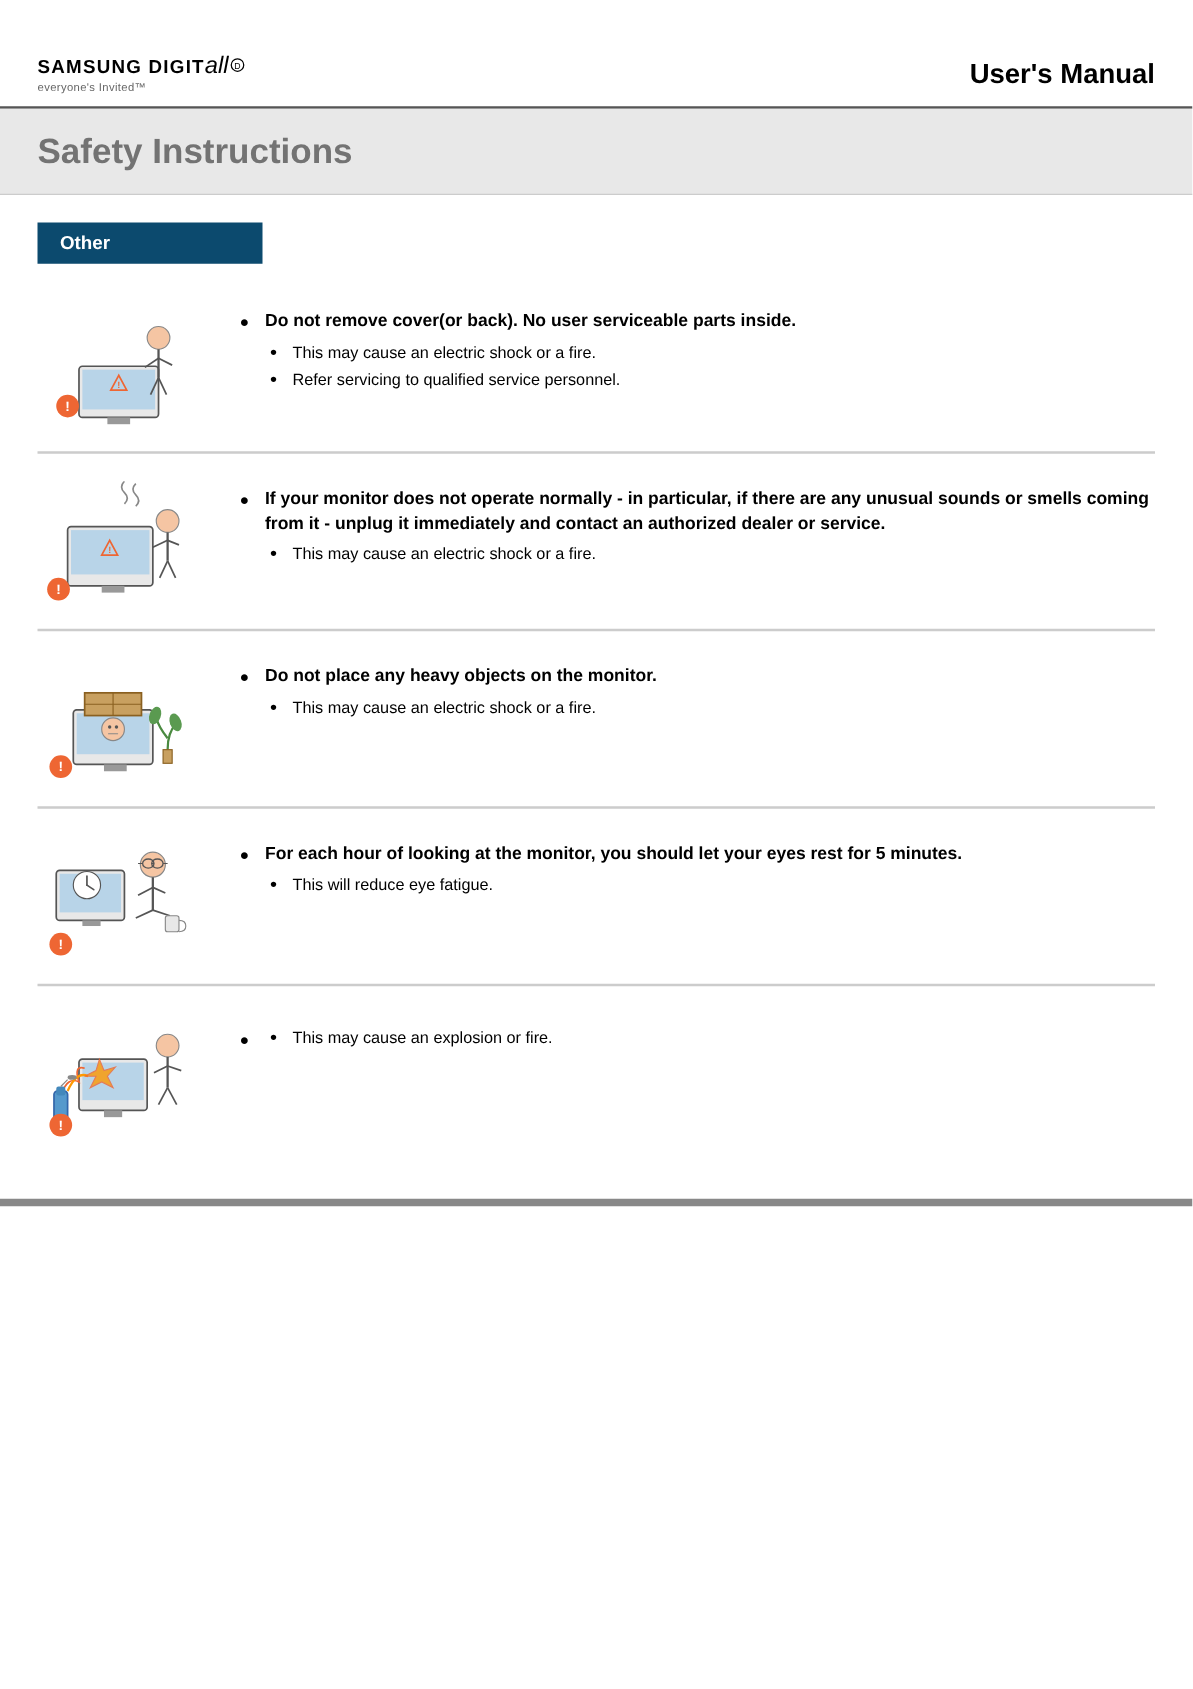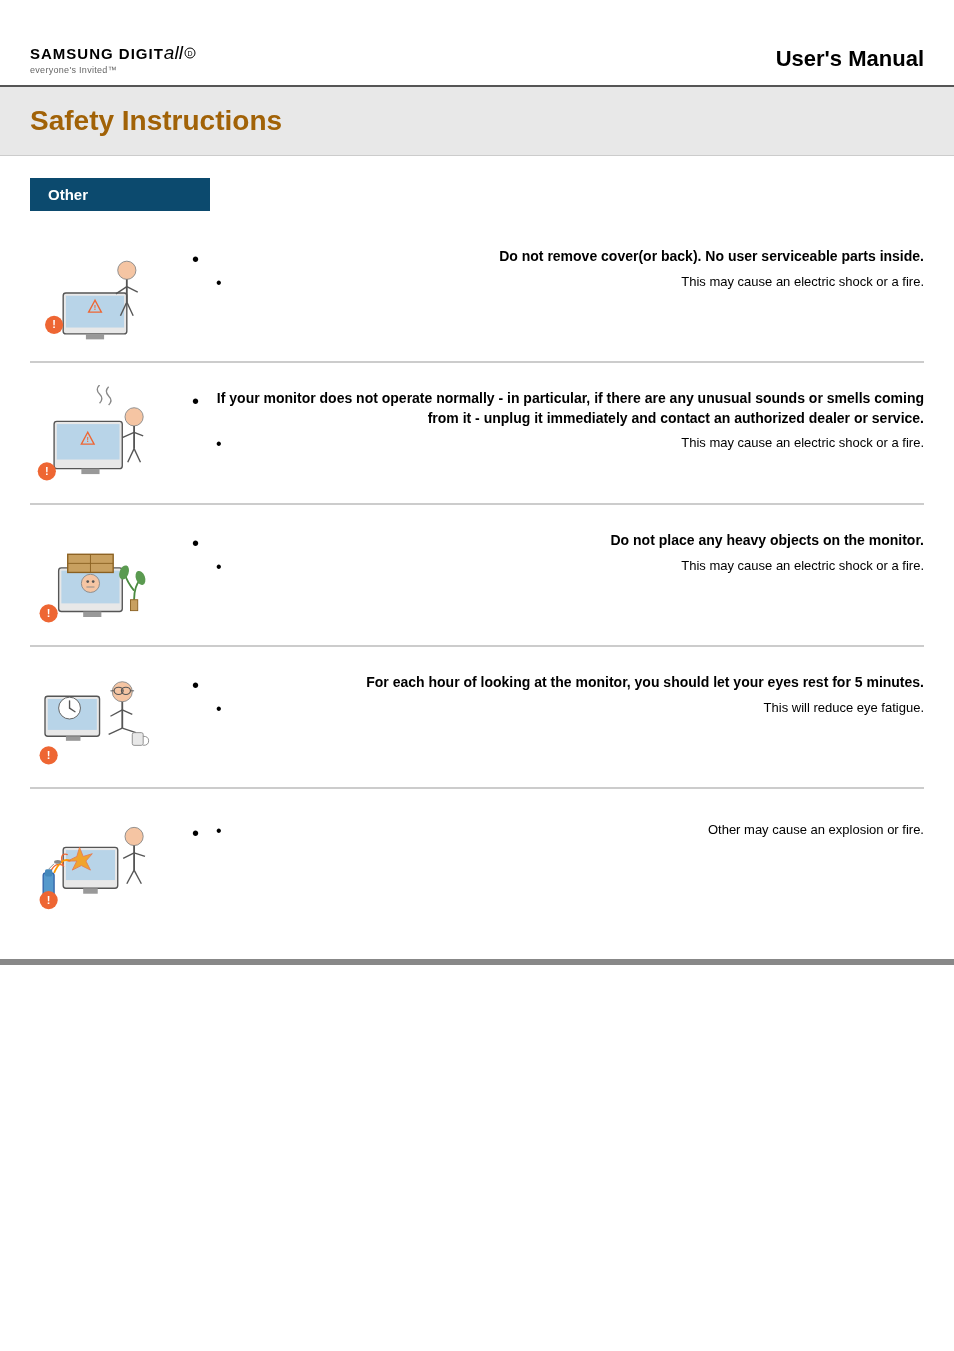--- a/index.html
+++ b/index.html
@@ -30,21 +30,21 @@
 
     
     .page-title-section {
       background: #e8e8e8;
       padding: 18px 30px 18px 30px;
       border-bottom: 1px solid #ccc;
     }
     .page-title {
       font-size: 28px;
       font-weight: bold;
-      color: #a16207;
+      color: #737373;
     }
 
     
     .section-label {
       background: #0c4a6e;
       color: #fff;
       font-weight: bold;
       font-size: 15px;
       padding: 8px 18px;
       display: inline-block;
@@ -82,21 +82,20 @@
     
     .icon-svg {
       width: 120px;
       height: 100px;
     }
 
     
     .text-area {
       flex: 1;
       padding-top: 4px;
-      text-align: right;
     }
 
     .bullet-main {
       list-style: none;
       padding: 0;
     }
     .bullet-main > li {
       padding-left: 24px;
       position: relative;
       margin-bottom: 6px;
@@ -212,20 +211,21 @@
         <circle cx="20" cy="90" r="10" fill="#e63"></circle>
         <text x="20" y="94" text-anchor="middle" font-size="12" fill="#fff" font-weight="bold">!</text>
       </svg>
     </div>
     <div class="text-area">
       <ul class="bullet-main">
         <li>
           <span class="main-text">Do not remove cover(or back). No user serviceable parts inside.</span>
           <ul class="bullet-sub">
             <li>This may cause an electric shock or a fire.</li>
+            <li>Refer servicing to qualified service personnel.</li>
           </ul>
         </li>
       </ul>
     </div>
   </div>
 
   <div class="instruction-row">
     <div class="icon-area">
       <svg class="icon-svg" viewBox="0 0 130 110">
 
@@ -373,21 +373,21 @@
         <line x1="108" y1="65" x2="116" y2="80" stroke="#555" stroke-width="1.5"></line>
 
         <circle cx="14" cy="98" r="10" fill="#e63"></circle>
         <text x="14" y="102" text-anchor="middle" font-size="12" fill="#fff" font-weight="bold">!</text>
       </svg>
     </div>
     <div class="text-area">
       <ul class="bullet-main">
         <li>
           <ul class="bullet-sub">
-            <li>Other may cause an explosion or fire.</li>
+            <li>This may cause an explosion or fire.</li>
           </ul>
         </li>
       </ul>
     </div>
   </div>
 
 </div>
 
 
 <div class="footer-bar"></div>

